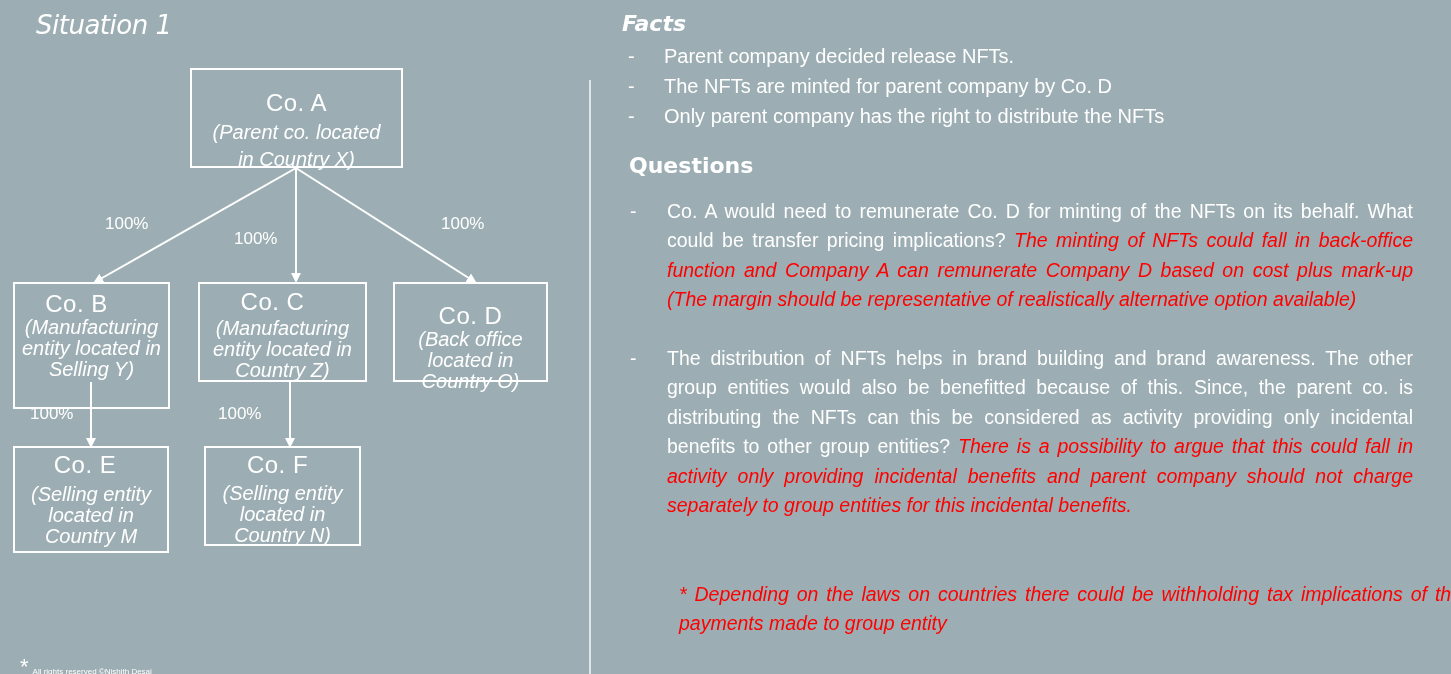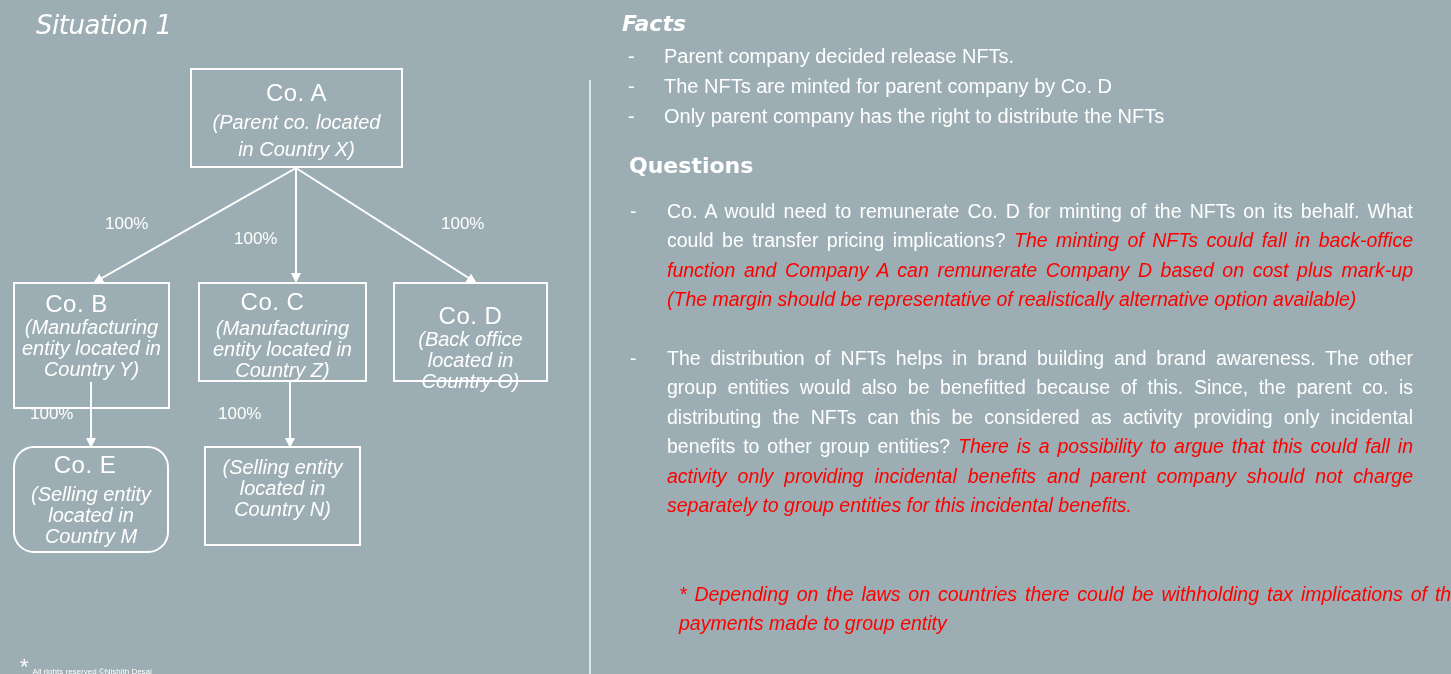--- a/index.html
+++ b/index.html
@@ -46,55 +46,56 @@
       <path d="M0,0 L10,5 L0,10 z" fill="#ffffff"></path>
     </marker>
   </defs>
   <line x1="296" y1="168" x2="95" y2="282" stroke="#fff" stroke-width="2" marker-end="url(#arr)"></line>
   <line x1="296" y1="168" x2="296" y2="281" stroke="#fff" stroke-width="2" marker-end="url(#arr)"></line>
   <line x1="296" y1="168" x2="475" y2="282" stroke="#fff" stroke-width="2" marker-end="url(#arr)"></line>
   <line x1="91" y1="382" x2="91" y2="446" stroke="#fff" stroke-width="2" marker-end="url(#arr)"></line>
   <line x1="290" y1="382" x2="290" y2="446" stroke="#fff" stroke-width="2" marker-end="url(#arr)"></line>
 </svg>
 
-<div class="box" style="left:190px;top:68px;width:213px;height:100px;padding-top:10px;">
+<div class="box" style="left:190px;top:68px;width:213px;height:100px;padding-top:20px;">
   <div class="name">Co. A</div>
   <div class="desc" style="margin-top:6px;">(Parent co. located</div>
   <div class="desc" style="margin-top:6px;">in Country X)</div>
 </div>
 
 <div class="box" style="left:13px;top:282px;width:157px;height:127px;padding-top:7px;">
   <div class="name" style="margin-left:-30px;">Co. B</div>
   <div class="desc">(Manufacturing</div>
   <div class="desc">entity  located in</div>
-  <div class="desc">Country Y)</div>
+  <div class="desc">Selling Y)</div>
 </div>
 
 <div class="box" style="left:198px;top:282px;width:169px;height:100px;padding-top:5px;">
   <div class="name" style="margin-left:-20px;">Co. C</div>
   <div class="desc" style="margin-top:3px;">(Manufacturing</div>
   <div class="desc">entity  located in</div>
   <div class="desc">Country Z)</div>
 </div>
 
 <div class="box" style="left:393px;top:282px;width:155px;height:100px;padding-top:19px;">
   <div class="name">Co. D</div>
   <div class="desc">(Back office</div>
   <div class="desc">located in</div>
   <div class="desc">Country O)</div>
 </div>
 
-<div class="box" style="left:13px;top:446px;width:156px;height:107px;padding-top:4px;border-radius:21px;">
+<div class="box" style="left:13px;top:446px;width:156px;height:107px;padding-top:4px;">
   <div class="name" style="margin-left:-12px;">Co. E</div>
   <div class="desc" style="margin-top:6px;">(Selling entity</div>
   <div class="desc">located in</div>
   <div class="desc">Country  M</div>
 </div>
 
 <div class="box" style="left:204px;top:446px;width:157px;height:100px;padding-top:4px;">
+  <div class="name" style="margin-left:-10px;">Co. F</div>
   <div class="desc" style="margin-top:5px;">(Selling entity</div>
   <div class="desc">located in</div>
   <div class="desc">Country  N)</div>
 </div>
 
 <div class="pct" style="left:105px;top:214px;">100%</div>
 <div class="pct" style="left:234px;top:229px;">100%</div>
 <div class="pct" style="left:441px;top:214px;">100%</div>
 <div class="pct" style="left:30px;top:404px;">100%</div>
 <div class="pct" style="left:218px;top:404px;">100%</div>

